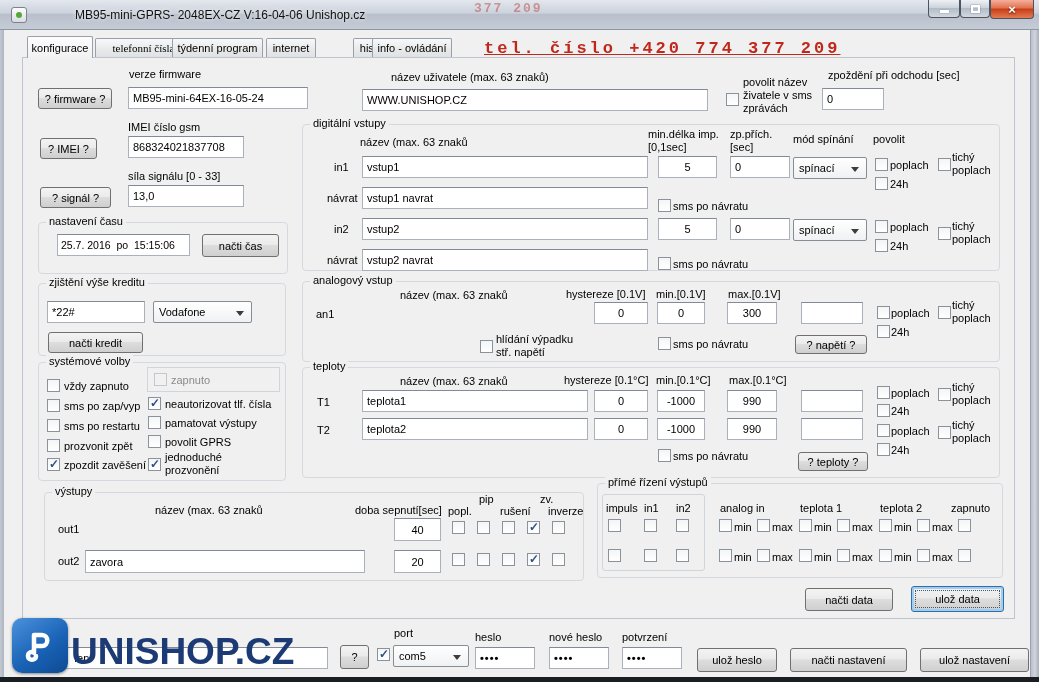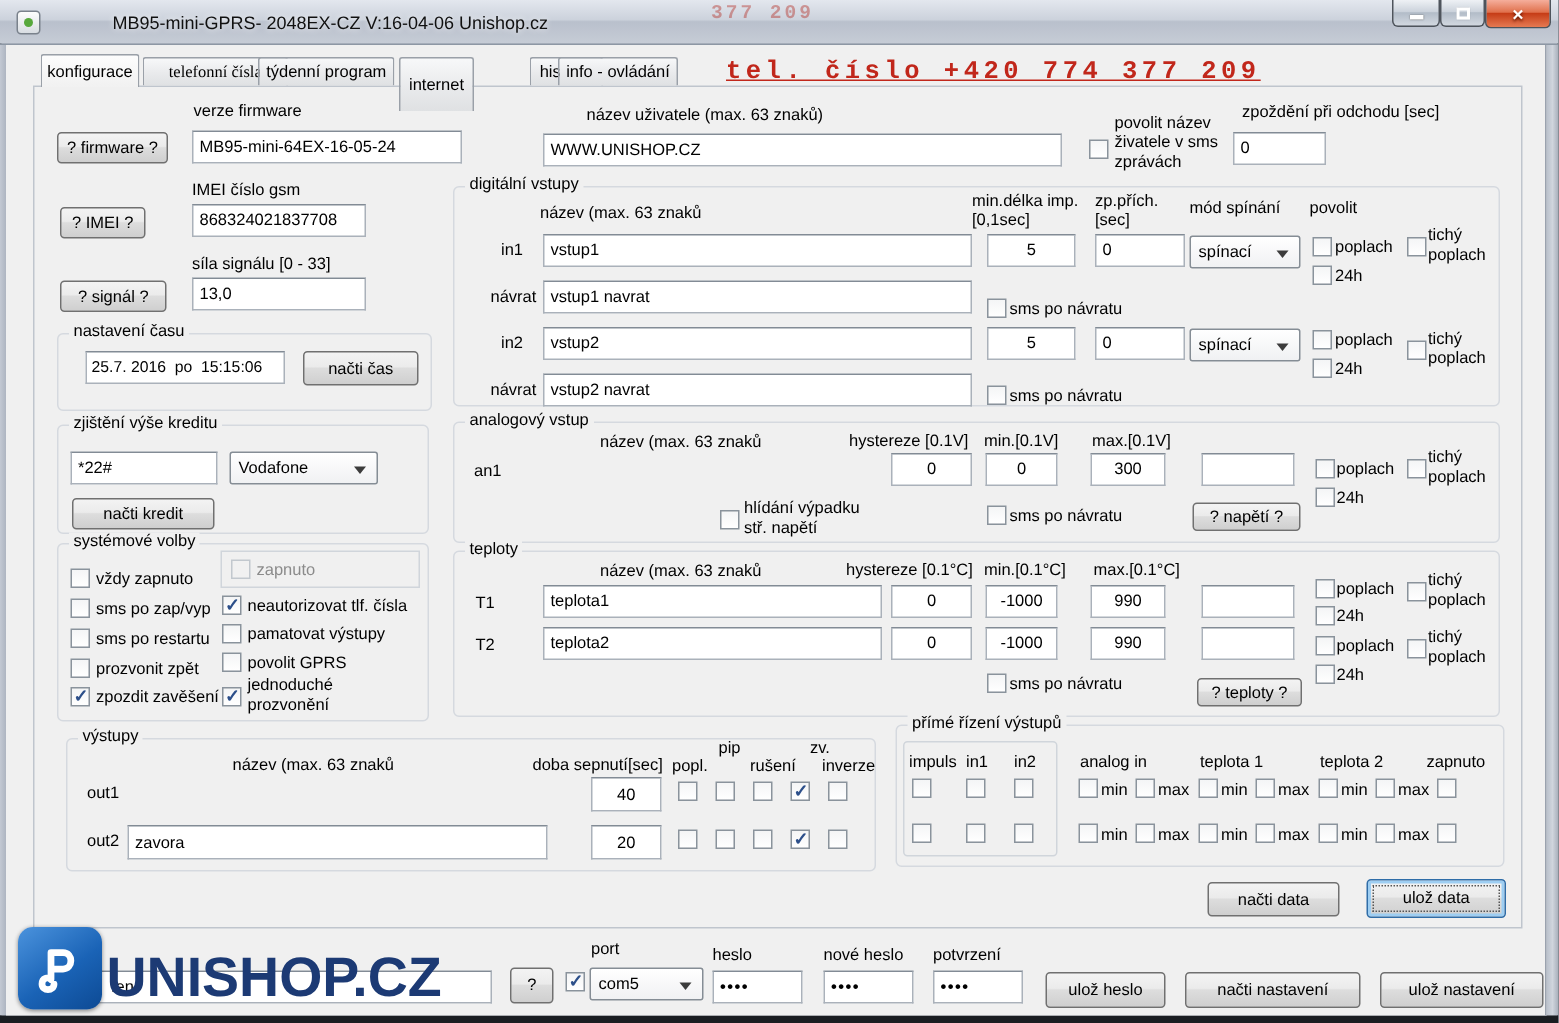--- a/index.html
+++ b/index.html
@@ -85,21 +85,21 @@
 
   <div class="tab active" style="left:27px;top:36px;width:66px;height:22px;">
       <span>konfigurace</span>
     </div>
   <div class="tab" style="left:95px;top:38px;width:97px;height:19px;font-family:Liberation Serif, serif;">
       <span>telefonní čísla</span>
     </div>
   <div class="tab" style="left:172px;top:38px;width:91px;height:19px;">
       <span>týdenní program</span>
     </div>
-  <div class="tab" style="left:266px;top:38px;width:50px;height:36px;">
+  <div class="tab" style="left:266px;top:38px;width:50px;height:19px;">
       <span>internet</span>
     </div>
   <div class="tab" style="left:321px;top:38px;width:49px;height:19px;margin-left:32px;">
       <span>historie</span>
     </div>
   <div class="tab" style="left:372px;top:38px;width:80px;height:19px;">
       <span>info - ovládání</span>
     </div>
   <span class="phone">tel. číslo +420 774 377 209</span>
 

